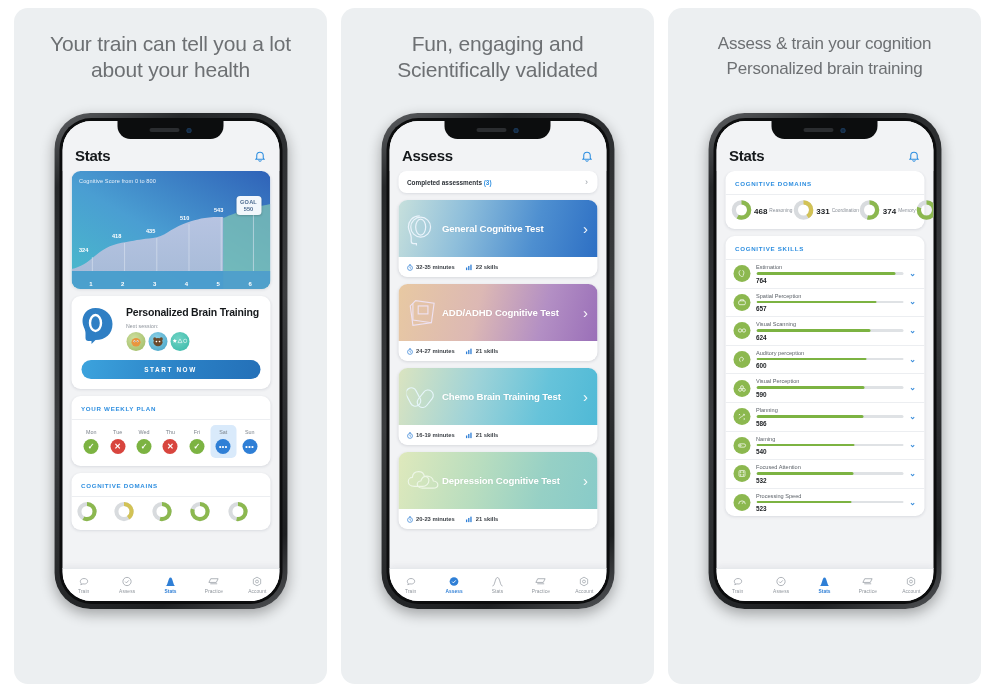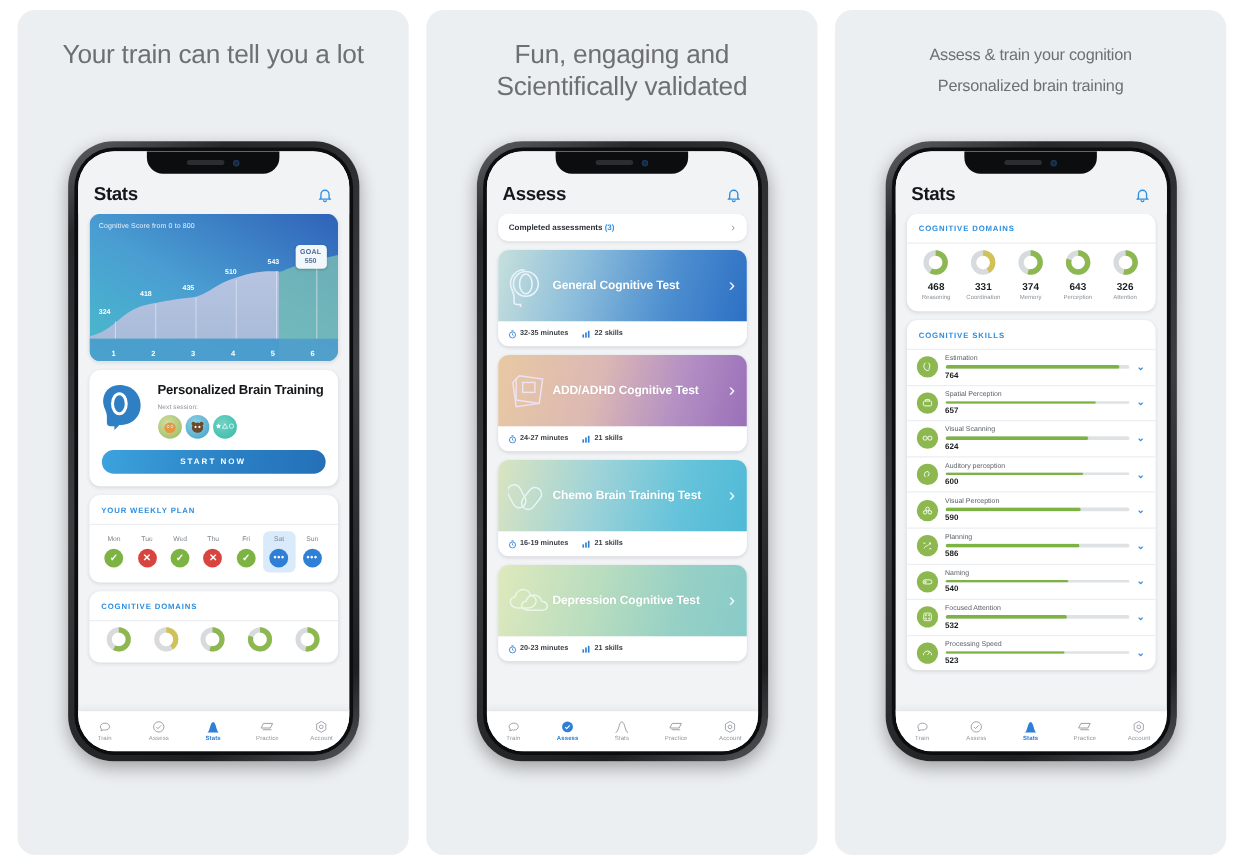--- a/index.html
+++ b/index.html
@@ -22,21 +22,21 @@
   .headline {
     margin-top: 23px;
     width: 290px;
     text-align: center;
     color: #6d7073;
     font-size: 21px;
     line-height: 26px;
     font-weight: 400;
     letter-spacing: -0.2px;
   }
-  .headline.sm { font-size: 13px; line-height: 25px; }
+  .headline.sm { font-size: 17px; line-height: 25px; }
 
   
   .phone {
     position: absolute;
     top: 105px; left: 50%;
     transform: translateX(-50%);
     width: 233px; height: 496px;
     background: linear-gradient(150deg,#5e6063 0%,#26282a 12%,#3b3d3f 50%,#1d1f21 88%,#525457 100%);
     border-radius: 36px;
     padding: 5px;
@@ -130,21 +130,21 @@
   .day { flex: 1; display: flex; flex-direction: column; align-items: center; gap: 4px; border-radius: 5px; padding: 4px 0 4px 0; }
   .day.hl { background: #d9eafb; }
   .day-lbl { font-size: 5.4px; color: #7e858d; }
   .dot { width: 15px; height: 15px; border-radius: 50%; display: flex; align-items: center; justify-content: center; color: #fff; font-size: 8px; font-weight: 700; }
   .dot.ok { background: #7cb342; }
   .dot.no { background: #d8453e; }
   .dot.pend { background: #2f7fd6; font-size: 7px; letter-spacing: .5px; }
 
   
   .domains { display: flex; padding: 4px 5px 8px 5px; }
-  .domain { flex: 1; display: flex; flex-direction: column; align-items: center; gap: 2px; }
+  .domain { flex: 1; display: flex; flex-direction: row; align-items: center; gap: 2px; }
   .domain .val { font-size: 8px; font-weight: 700; color: #1b1e21; margin-top: 2px; }
   .domain .nm { font-size: 4.8px; color: #8b9199; }
 
   
   .a-card { border-radius: 9px; box-shadow: 0 1px 3px rgba(30,40,60,.13); overflow: hidden; flex: 0 0 auto; }
   .a-top { height: 57px; display: flex; align-items: center; padding: 0 9px 0 6px; position: relative; }
   .a-ico { width: 38px; height: 38px; flex: 0 0 38px; display:flex; align-items:center; justify-content:center; }
   .a-name { flex: 1; color: #fff; font-size: 9.6px; font-weight: 700; line-height: 11.5px; letter-spacing: -.1px; text-shadow: 0 0 2px rgba(0,0,0,.06); }
   .a-chev { color: #fff; font-size: 15px; font-weight: 300; line-height: 1; opacity: .95; }
   .a-bot { background: #fff; height: 20px; display: flex; align-items: center; gap: 11px; padding: 0 8px; }
@@ -182,20 +182,21 @@
   .tab.active .tl { color: #2f7fd6; font-weight: 700; }
 </style>
 </head>
 <body>
 
 <div class="stage">
 
   <div class="panel">
     <div class="headline">
       <div>Your train can tell you a lot</div>
+      <div>about your health</div>
     </div>
 
     <div class="phone">
       <div class="phone-inner">
         <div class="screen">
           <div class="notch">
             <div class="speaker"></div>
             <div class="camera"></div>
           </div>
 

